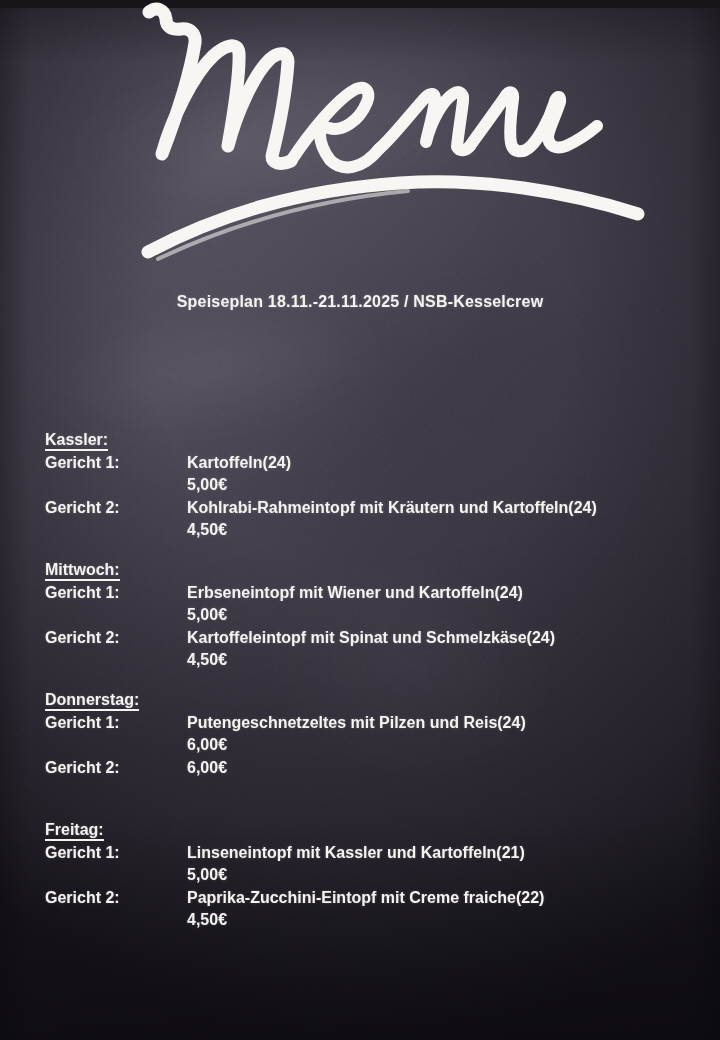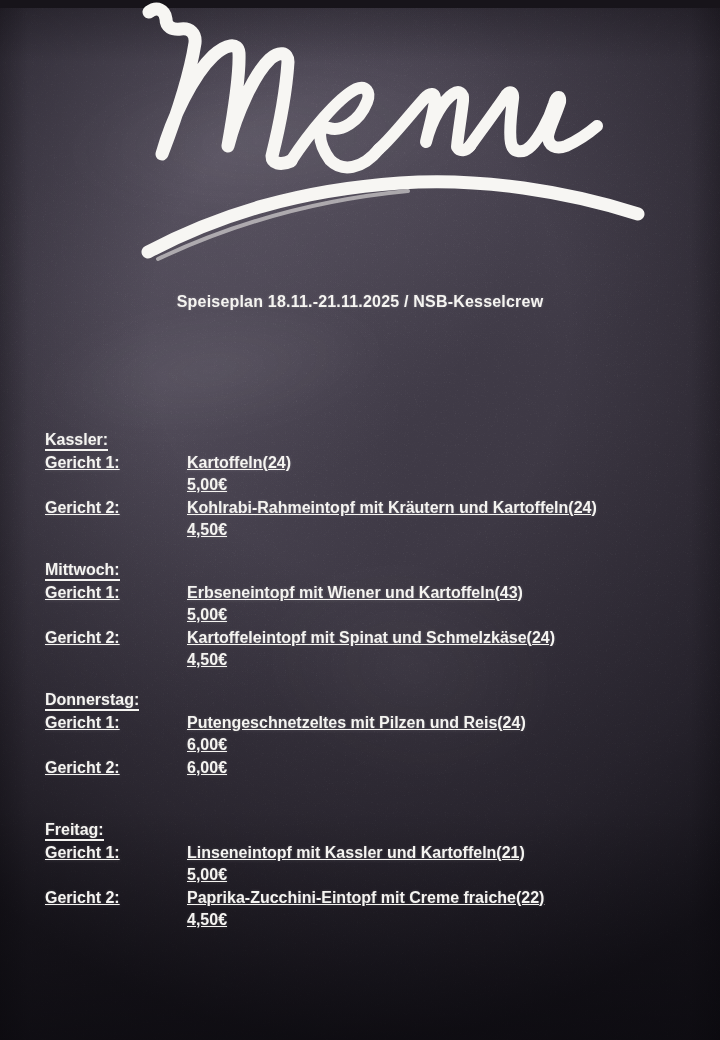--- a/index.html
+++ b/index.html
@@ -48,21 +48,21 @@
     position:absolute; top:293px; left:0; width:720px;
     text-align:center; font-size:16px; font-weight:bold; letter-spacing:0.2px;
     text-shadow:0 0 3px rgba(255,255,255,0.22);
   }
 
   .sections { position:absolute; top:429px; left:0; width:720px; }
   .day { height:130px; padding-left:45px; font-size:16px; font-weight:bold; line-height:22.5px;
          text-shadow:0 0 3px rgba(255,255,255,0.20); }
   .day-name { margin:0; font-size:16px; height:22.5px; }
   .day-name span { display:inline-block; border-bottom:2px solid #f5f4f1; line-height:19px; height:21px; }
-  .dish { display:flex; height:45px;text-decoration:underline; }
+  .dish { display:flex; height:45px; }
   .dish-label { width:142px; flex:none; }
   .dish-text { width:490px; }
   .dish-line1 { height:22.5px; white-space:nowrap; }
   .dish-line2 { height:22.5px; width:427px; display:flex; justify-content:space-between; white-space:nowrap;flex-direction:column; }
 </style>
 </head>
 <body>
 
 <div class="board">
 
@@ -159,21 +159,21 @@
             </div>
           </div>
         </div>
       </section>
 
       <section class="day">
         <h2 class="day-name"><span>Mittwoch:</span></h2>
         <div class="dish">
           <span class="dish-label">Gericht 1:</span>
           <div class="dish-text">
-            <div class="dish-line1">Erbseneintopf mit Wiener und Kartoffeln(43)</div>
+            <div class="dish-line1">Erbseneintopf mit Wiener und Kartoffeln(24)</div>
             <div class="dish-line2">
               <span></span>
               <span class="price">5,00€</span>
             </div>
           </div>
         </div>
         <div class="dish">
           <span class="dish-label">Gericht 2:</span>
           <div class="dish-text">
             <div class="dish-line1">Kartoffeleintopf mit Spinat und Schmelzkäse(24)</div>

